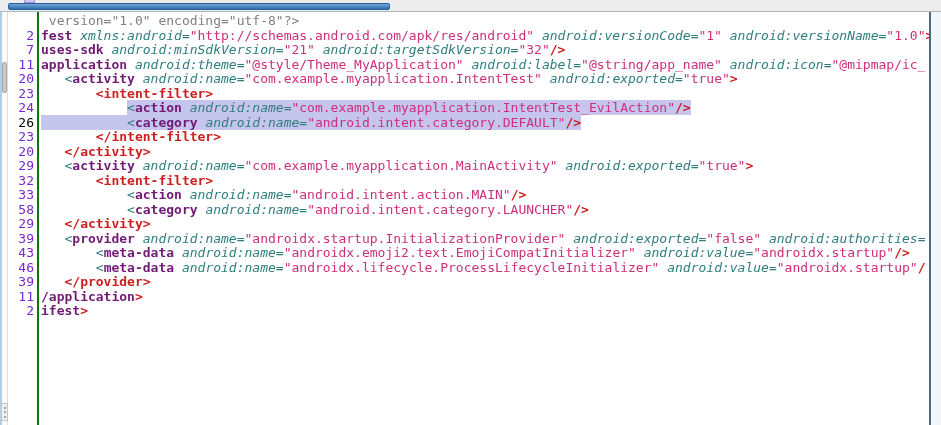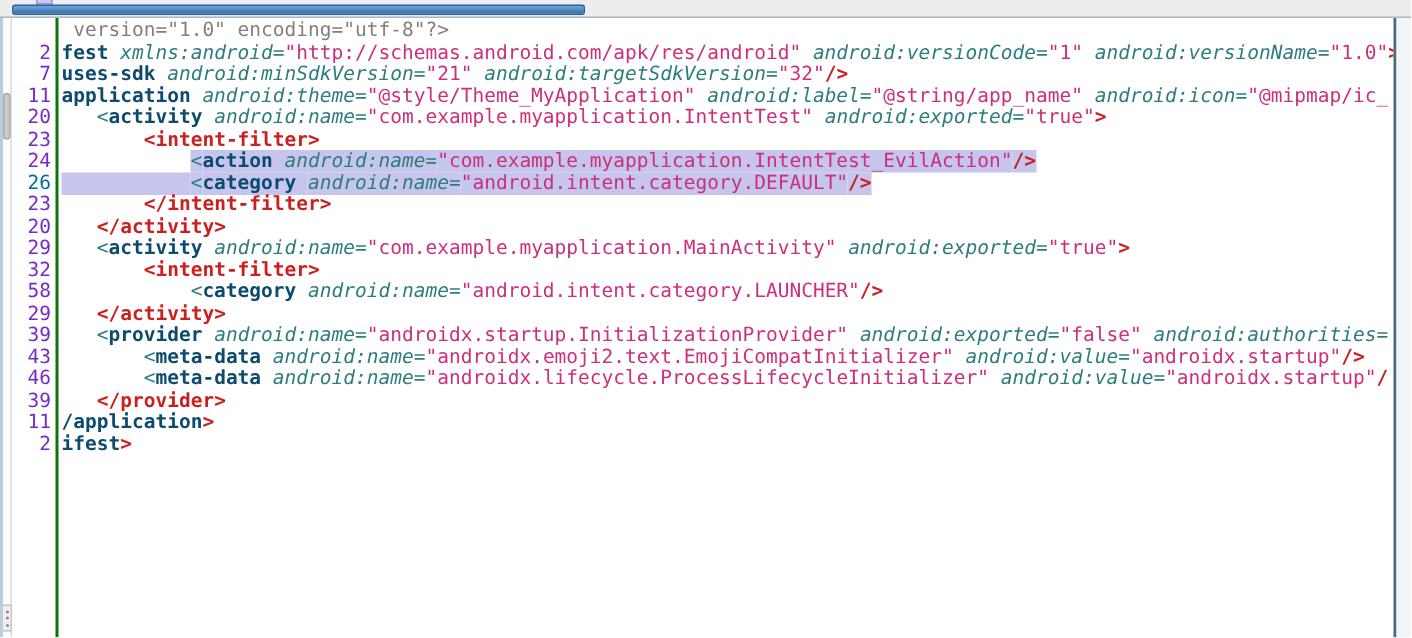--- a/index.html
+++ b/index.html
@@ -20,23 +20,23 @@
         border:1px solid #c6c6c6;display:flex;flex-direction:column;align-items:center;
         justify-content:space-evenly;box-sizing:border-box;}
   .grip i{width:2px;height:2px;background:#8a8a8a;border-radius:50%;}
   
   .editor{position:absolute;left:8px;top:12px;width:923px;height:413px;background:#ffffff;
           border-right:2px solid #4a6b80;box-sizing:border-box;overflow:hidden;padding-top:2px;}
   .gutterline{position:absolute;left:29px;top:0;width:2px;height:413px;background:#0b770b;}
   .righttrack{position:absolute;left:931px;top:12px;width:10px;height:413px;background:#f3f6f9;}
   .row{white-space:pre;height:14.5px;line-height:14.5px;}
   .ln{display:inline-block;width:26px;text-align:right;color:#7a28c8;}
-  .ln.cur{color:#0369a1;}
+  .ln.cur{color:#000000;}
   .code{padding-left:7px;}
-  .c-tag{color:#0c4a6e;font-weight:bold;}
+  .c-tag{color:#701a75;font-weight:bold;}
   .c-attr{color:#2e7d7d;font-style:italic;}
   .c-str{color:#cc2f7b;}
   .c-red{color:#cc2020;font-weight:bold;}
   .c-gray{color:#808080;}
   .c-plain{color:#222222;}
   .sel{background:#c6c5ee;}
 </style>
 </head>
 <body>
 
@@ -64,20 +64,21 @@
         <div class="row"><span class="ln">7</span><span class="code"><span class="c-tag">uses-sdk</span><span class="c-plain"> </span><span class="c-attr">android:minSdkVersion=</span><span class="c-str">"21"</span><span class="c-plain"> </span><span class="c-attr">android:targetSdkVersion=</span><span class="c-str">"32"</span><span class="c-red">/&gt;</span></span></div>
         <div class="row"><span class="ln">11</span><span class="code"><span class="c-tag">application</span><span class="c-plain"> </span><span class="c-attr">android:theme=</span><span class="c-str">"@style/Theme_MyApplication"</span><span class="c-plain"> </span><span class="c-attr">android:label=</span><span class="c-str">"@string/app_name"</span><span class="c-plain"> </span><span class="c-attr">android:icon=</span><span class="c-str">"@mipmap/ic_</span></span></div>
         <div class="row"><span class="ln">20</span><span class="code"><span class="c-plain">   </span><span class="c-attr">&lt;</span><span class="c-tag">activity</span><span class="c-plain"> </span><span class="c-attr">android:name=</span><span class="c-str">"com.example.myapplication.IntentTest"</span><span class="c-plain"> </span><span class="c-attr">android:exported=</span><span class="c-str">"true"</span><span class="c-red">&gt;</span></span></div>
         <div class="row"><span class="ln">23</span><span class="code"><span class="c-plain">       </span><span class="c-red">&lt;intent-filter&gt;</span></span></div>
         <div class="row"><span class="ln">24</span><span class="code"><span class="c-plain">           </span><span class="c-attr sel">&lt;</span><span class="c-tag sel">action</span><span class="c-plain sel"> </span><span class="c-attr sel">android:name=</span><span class="c-str sel">"com.example.myapplication.IntentTest_EvilAction"</span><span class="c-red sel">/&gt;</span></span></div>
         <div class="row"><span class="ln cur">26</span><span class="code"><span class="c-plain sel">           </span><span class="c-attr sel">&lt;</span><span class="c-tag sel">category</span><span class="c-plain sel"> </span><span class="c-attr sel">android:name=</span><span class="c-str sel">"android.intent.category.DEFAULT"</span><span class="c-red sel">/&gt;</span></span></div>
         <div class="row"><span class="ln">23</span><span class="code"><span class="c-plain">       </span><span class="c-red">&lt;/intent-filter&gt;</span></span></div>
         <div class="row"><span class="ln">20</span><span class="code"><span class="c-plain">   </span><span class="c-red">&lt;/activity&gt;</span></span></div>
         <div class="row"><span class="ln">29</span><span class="code"><span class="c-plain">   </span><span class="c-attr">&lt;</span><span class="c-tag">activity</span><span class="c-plain"> </span><span class="c-attr">android:name=</span><span class="c-str">"com.example.myapplication.MainActivity"</span><span class="c-plain"> </span><span class="c-attr">android:exported=</span><span class="c-str">"true"</span><span class="c-red">&gt;</span></span></div>
         <div class="row"><span class="ln">32</span><span class="code"><span class="c-plain">       </span><span class="c-red">&lt;intent-filter&gt;</span></span></div>
+        <div class="row"><span class="ln">33</span><span class="code"><span class="c-plain">           </span><span class="c-attr">&lt;</span><span class="c-tag">action</span><span class="c-plain"> </span><span class="c-attr">android:name=</span><span class="c-str">"android.intent.action.MAIN"</span><span class="c-red">/&gt;</span></span></div>
         <div class="row"><span class="ln">58</span><span class="code"><span class="c-plain">           </span><span class="c-attr">&lt;</span><span class="c-tag">category</span><span class="c-plain"> </span><span class="c-attr">android:name=</span><span class="c-str">"android.intent.category.LAUNCHER"</span><span class="c-red">/&gt;</span></span></div>
         <div class="row"><span class="ln">29</span><span class="code"><span class="c-plain">   </span><span class="c-red">&lt;/activity&gt;</span></span></div>
         <div class="row"><span class="ln">39</span><span class="code"><span class="c-plain">   </span><span class="c-attr">&lt;</span><span class="c-tag">provider</span><span class="c-plain"> </span><span class="c-attr">android:name=</span><span class="c-str">"androidx.startup.InitializationProvider"</span><span class="c-plain"> </span><span class="c-attr">android:exported=</span><span class="c-str">"false"</span><span class="c-plain"> </span><span class="c-attr">android:authorities=</span></span></div>
         <div class="row"><span class="ln">43</span><span class="code"><span class="c-plain">       </span><span class="c-attr">&lt;</span><span class="c-tag">meta-data</span><span class="c-plain"> </span><span class="c-attr">android:name=</span><span class="c-str">"androidx.emoji2.text.EmojiCompatInitializer"</span><span class="c-plain"> </span><span class="c-attr">android:value=</span><span class="c-str">"androidx.startup"</span><span class="c-red">/&gt;</span></span></div>
         <div class="row"><span class="ln">46</span><span class="code"><span class="c-plain">       </span><span class="c-attr">&lt;</span><span class="c-tag">meta-data</span><span class="c-plain"> </span><span class="c-attr">android:name=</span><span class="c-str">"androidx.lifecycle.ProcessLifecycleInitializer"</span><span class="c-plain"> </span><span class="c-attr">android:value=</span><span class="c-str">"androidx.startup"</span><span class="c-red">/</span></span></div>
         <div class="row"><span class="ln">39</span><span class="code"><span class="c-plain">   </span><span class="c-red">&lt;/provider&gt;</span></span></div>
         <div class="row"><span class="ln">11</span><span class="code"><span class="c-tag">/application</span><span class="c-red">&gt;</span></span></div>
         <div class="row"><span class="ln">2</span><span class="code"><span class="c-tag">ifest</span><span class="c-red">&gt;</span></span></div>
       </div>
   </div>

